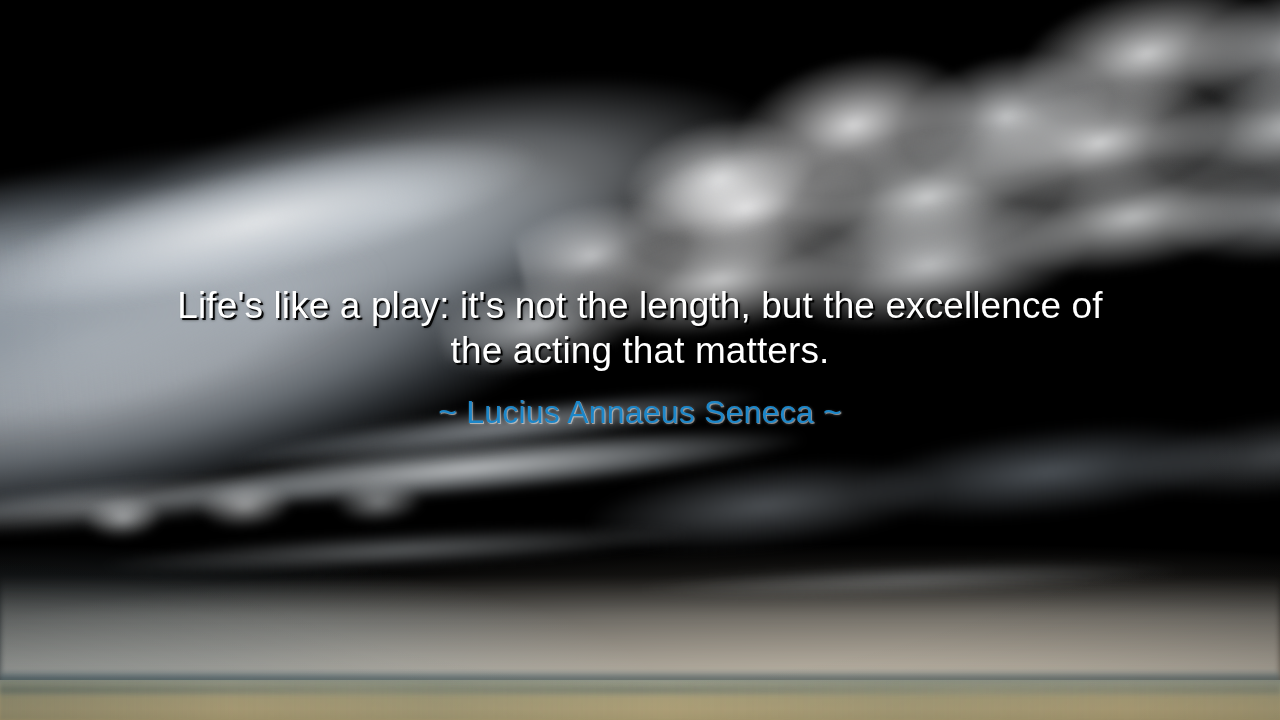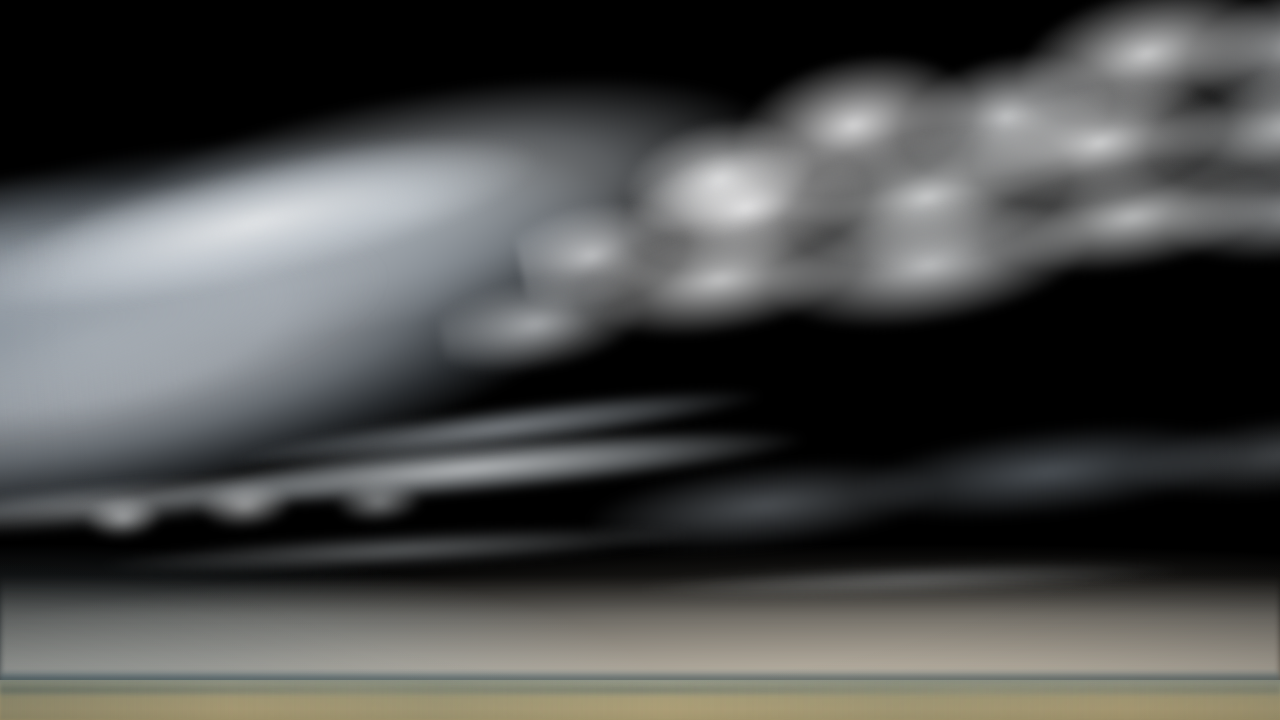--- a/index.html
+++ b/index.html
@@ -413,15 +413,18 @@
   <div class="haze-veil"></div>
 
   <div class="horizon-haze"></div>
   <div class="ground"></div>
   <div class="ground-texture"></div>
   <div class="ground-dark-strip"></div>
 
   <div class="vignette"></div>
 
   <div class="quote-block">
+    <p class="quote-text">Life's like a play: it's not the length, but the excellence of
+the acting that matters.</p>
+    <p class="quote-author">~ Lucius Annaeus Seneca ~</p>
   </div>
 
 </div>
 
 </body></html>

